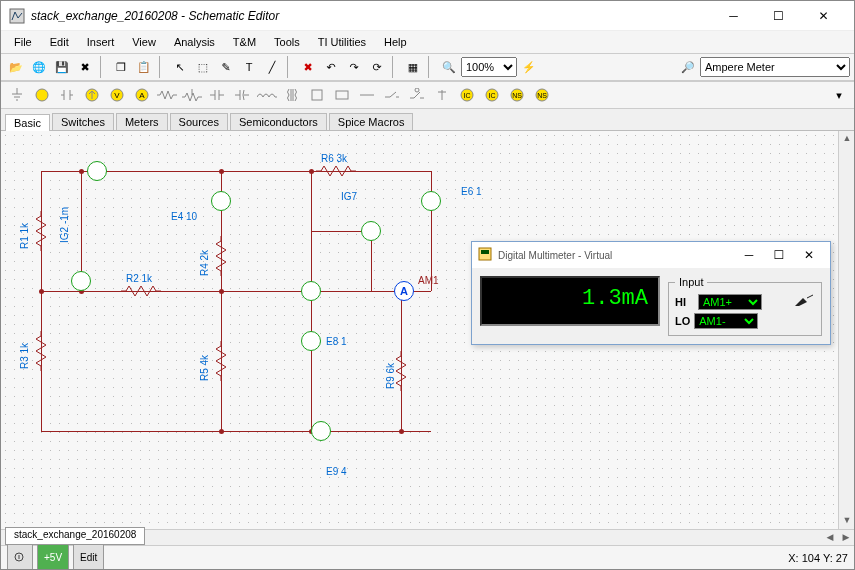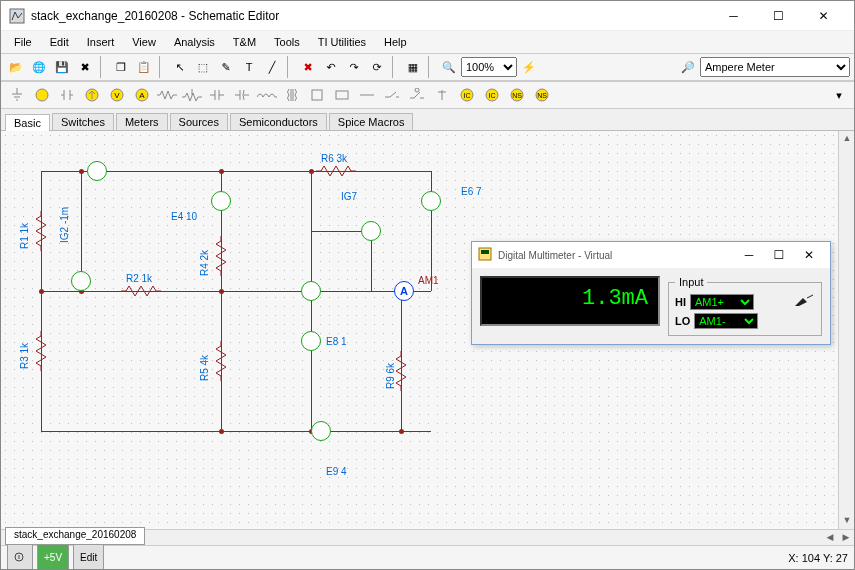--- a/index.html
+++ b/index.html
@@ -1,19 +1,19 @@
 <!DOCTYPE html>
 <html><head>
 <meta charset="utf-8">
 <style>
 * { margin: 0; padding: 0; box-sizing: border-box; }
 body { font-family: "Segoe UI", Tahoma, sans-serif; font-size: 11px; background: #fff; width: 855px; height: 570px; overflow: hidden; border: 1px solid #888; display: flex; flex-direction: column; }
 .titlebar { height: 30px; background: #fff; display: flex; align-items: center; padding: 0 8px; border-bottom: 1px solid #eee; }
 .titlebar .icon { width: 16px; height: 16px; margin-right: 6px; }
-.titlebar .title { flex: 1; font-size: 12px; }
+.titlebar .title { flex: 1; font-size: 12px; font-style: italic; }
 .win-btn { width: 45px; height: 28px; display: inline-flex; align-items: center; justify-content: center; cursor: pointer; font-size: 12px; }
 .menubar { height: 22px; display: flex; align-items: center; padding: 0 4px; background: #f5f5f5; }
 .menubar .mi { padding: 2px 9px; cursor: pointer; }
 .toolbar { height: 28px; background: #f5f5f5; border-top: 1px solid #ccc; border-bottom: 1px solid #ccc; display: flex; align-items: center; padding: 0 4px; gap: 1px; }
 .toolbar.tb2 { height: 28px; }
 .tb-sep { width: 6px; height: 22px; border-left: 1px solid #aaa; margin: 0 3px; }
 .tb-btn { width: 22px; height: 22px; border: 1px solid transparent; display: inline-flex; align-items: center; justify-content: center; cursor: pointer; font-size: 11px; }
 .zoom-sel { font-size: 11px; height: 20px; width: 56px; }
 .right-sel { font-size: 11px; height: 20px; width: 150px; }
 .comp-icon { width: 24px; height: 22px; display: inline-flex; align-items: center; justify-content: center; border: 1px solid transparent; cursor: pointer; }
@@ -328,42 +328,42 @@
     <div class="lbl" style="left:18px; top:118px; transform:rotate(-90deg); transform-origin:left top">R1 1k</div>
     <div class="lbl" style="left:18px; top:238px; transform:rotate(-90deg); transform-origin:left top">R3 1k</div>
     <div class="lbl" style="left:125px; top:142px">R2 1k</div>
     <div class="lbl" style="left:198px; top:145px; transform:rotate(-90deg); transform-origin:left top">R4 2k</div>
     <div class="lbl" style="left:198px; top:250px; transform:rotate(-90deg); transform-origin:left top">R5 4k</div>
     <div class="lbl" style="left:320px; top:22px">R6 3k</div>
     <div class="lbl" style="left:384px; top:258px; transform:rotate(-90deg); transform-origin:left top">R9 6k</div>
     <div class="lbl" style="left:58px; top:112px; transform:rotate(-90deg); transform-origin:left top">IG2 -1m</div>
     <div class="lbl" style="left:170px; top:80px">E4 10</div>
     <div class="lbl" style="left:340px; top:60px">IG7</div>
-    <div class="lbl" style="left:460px; top:55px">E6 7</div>
+    <div class="lbl" style="left:460px; top:55px">E6 1</div>
     <div class="lbl" style="left:325px; top:205px">E8 1</div>
     <div class="lbl" style="left:325px; top:335px">E9 4</div>
 
     <div class="dmm" style="left:470px; top:110px">
       <div class="dtbar">
         <span style="margin-right:6px">
           <svg width="14" height="14">
               <rect x="1" y="1" width="12" height="12" fill="#ffe07a" stroke="#a07000"></rect>
               <rect x="3" y="3" width="8" height="4" fill="#005000"></rect>
             </svg>
         </span>
         <span class="dtitle">Digital Multimeter - Virtual</span>
         <span class="win-btn" style="width:30px;height:22px">─</span>
         <span class="win-btn" style="width:30px;height:22px">☐</span>
         <span class="win-btn close" style="width:30px;height:22px">✕</span>
       </div>
       <div class="body">
         <div class="disp">1.3mA</div>
         <fieldset style="flex:1">
           <legend>Input</legend>
-          <div style="display:flex; align-items:center; gap:4px; margin-bottom:3px">
+          <div style="display:flex; align-items:center; gap:12px; margin-bottom:3px">
             <b>HI</b>
             <select class="dmm-sel"><option>AM1+</option></select>
             <span style="margin-left:auto">
               <svg width="22" height="14">
                   <path d="M2 12 L10 4 L14 8 L6 12 Z" fill="#222"></path>
                   <path d="M14 4 L20 1" stroke="#222"></path>
                 </svg>
             </span>
           </div>
           <div style="display:flex; align-items:center; gap:4px">

